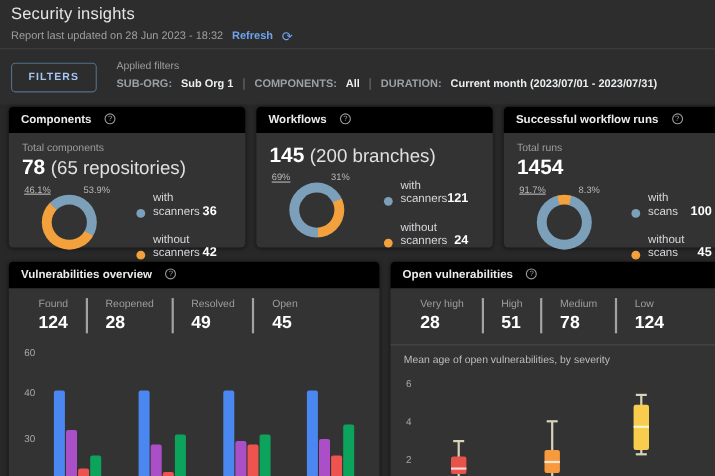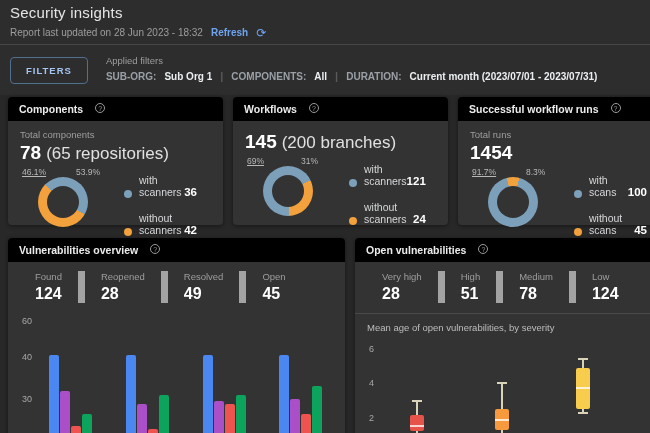--- a/index.html
+++ b/index.html
@@ -60,21 +60,21 @@
   .legend { flex:1; padding-top:8px; }
   .legend-row { display:flex; align-items:flex-end; margin-bottom:14px; }
   .dot { width:8px; height:8px; border-radius:50%; margin-right:7px; flex:none; }
   .legend-label { font-size:10.5px; color:#d5d7da; }
   .legend-value { margin-left:auto; padding-right:14px; font-size:11.5px; font-weight:bold; color:#fff; }
   
   .vo-card { width:337px; height:250px; }
   .stats-row { display:flex; padding:9px 12px 6px;margin-left:13px; }
   .stat { padding:0 16px; }
   .stat:first-child { padding-left:2px; }
-  .stat + .stat { border-left:7px solid #a3a3a3; }
+  .stat + .stat { border-left:2px solid #a3a3a3; }
   .stat-label { font-size:9.5px; color:#9e9e9e; margin-bottom:3px; }
   .stat-value { font-size:16px; font-weight:bold; color:#fff; }
   .bar-chart { position:relative; height:150px; margin-top:2px; overflow:visible; }
   .ytick { position:absolute; left:14px; font-size:9px; color:#a8a8a8; }
   .bar { position:absolute; width:10px; border-radius:2px 2px 0 0; }
   
   .ov-card { width:330px; height:250px; }
   .ov-card .stats-row { padding-bottom:8px; }
   .ov-hr { border:none; border-top:1px solid #494949; margin:2px 0 8px; }
   .ov-sub { font-size:9.5px; color:#bdbdbd; padding:0 12px; }

